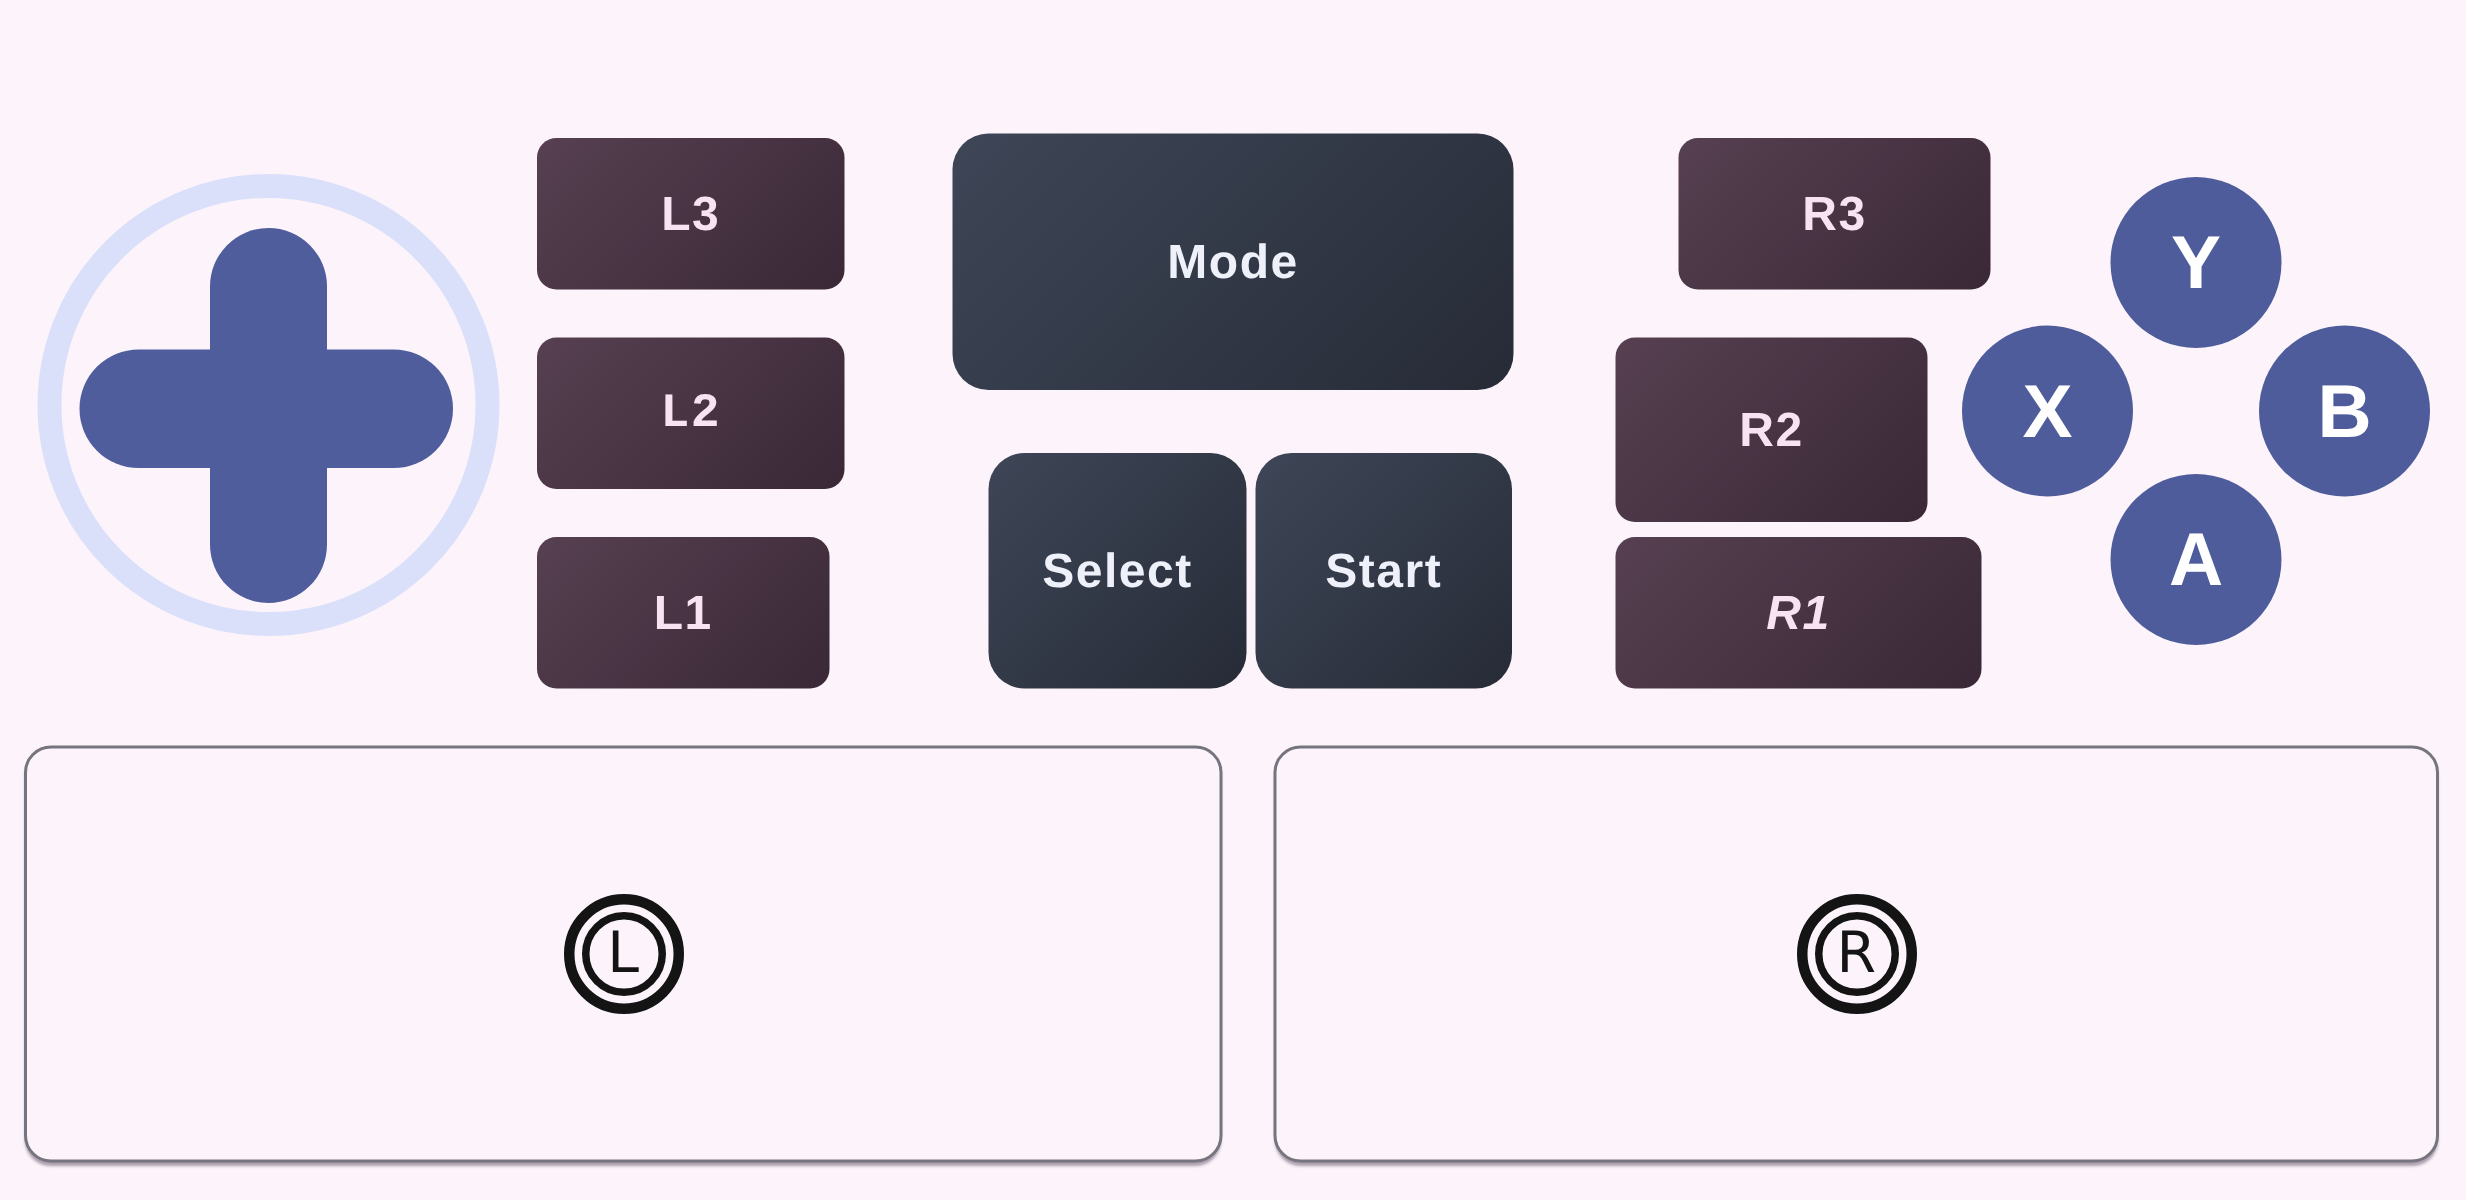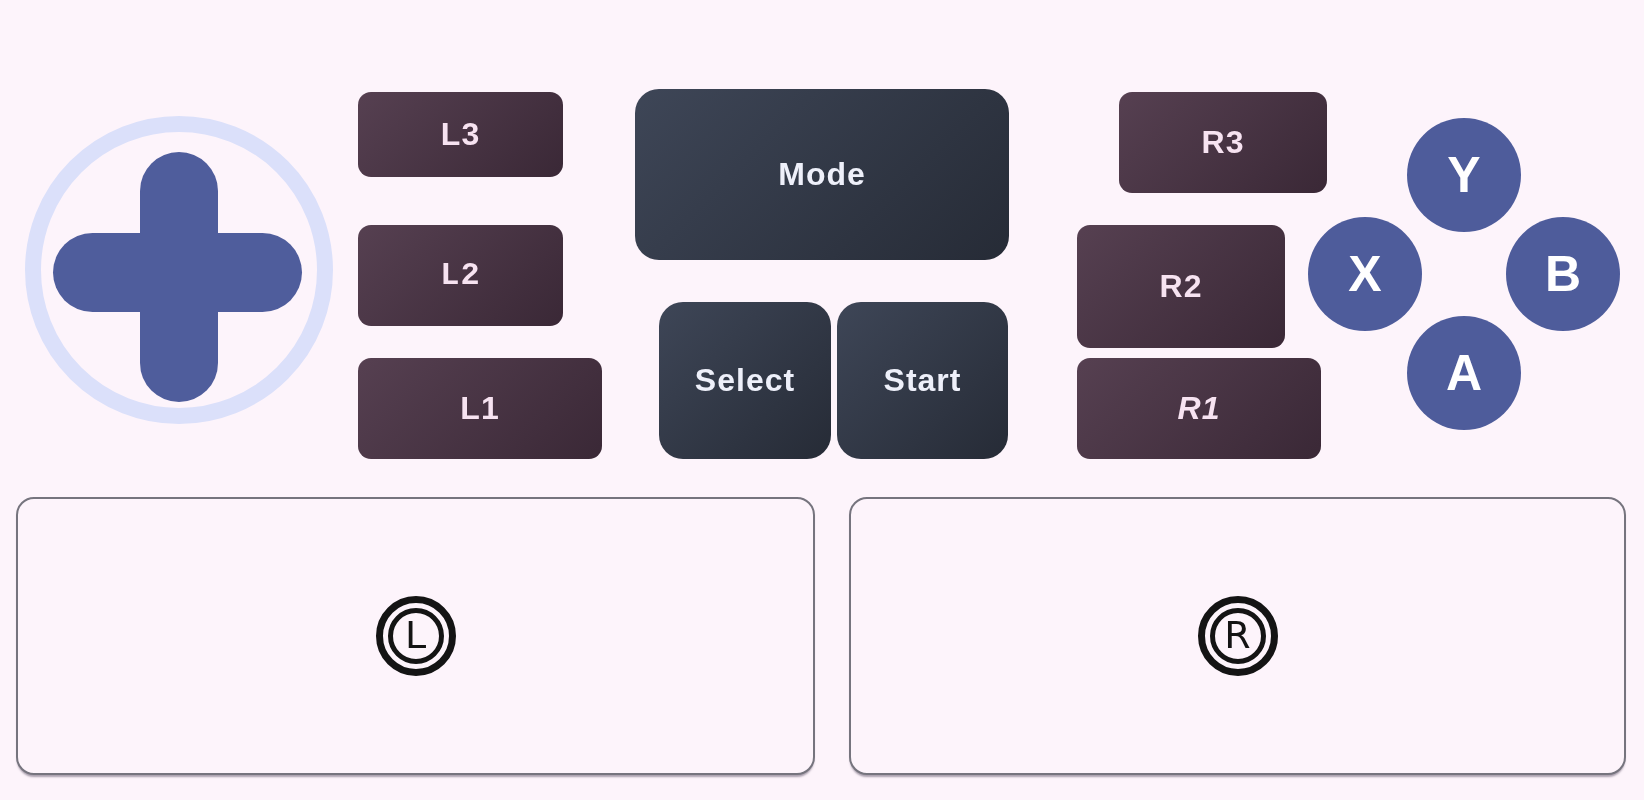--- a/index.html
+++ b/index.html
@@ -76,23 +76,23 @@
 <body>
 
 <div class="stage">
 
   <div class="dpad">
     <div class="dpad-ring"></div>
     <div class="dpad-v"></div>
     <div class="dpad-h"></div>
   </div>
 
-  <div class="btn shoulder" style="left:358px;top:92px;width:205px;height:85px;">L3</div>
+  <div class="btn shoulder" style="left:358px;top:92px;width:205px;height:101px;">L3</div>
   <div class="btn shoulder" style="left:358px;top:225px;width:205px;height:101px;font-family:Liberation Mono, monospace;">L2</div>
-  <div class="btn shoulder" style="left:358px;top:358px;width:244px;height:101px;">L1</div>
+  <div class="btn shoulder" style="left:358px;top:358px;width:195px;height:101px;">L1</div>
 
   <div class="btn middle" style="left:635px;top:89px;width:374px;height:171px;">Mode</div>
   <div class="btn middle" style="left:659px;top:302px;width:172px;height:157px;text-align:center;">Select</div>
   <div class="btn middle" style="left:837px;top:302px;width:171px;height:157px;">Start</div>
 
   <div class="btn shoulder" style="left:1077px;top:92px;width:208px;height:101px;margin-left:42px;">R3</div>
   <div class="btn shoulder" style="left:1077px;top:225px;width:208px;height:123px;">R2</div>
   <div class="btn shoulder" style="left:1077px;top:358px;width:244px;height:101px;font-style:italic;">R1</div>
 
   <div class="btn face" style="left:1407px;top:118px;">Y</div>

